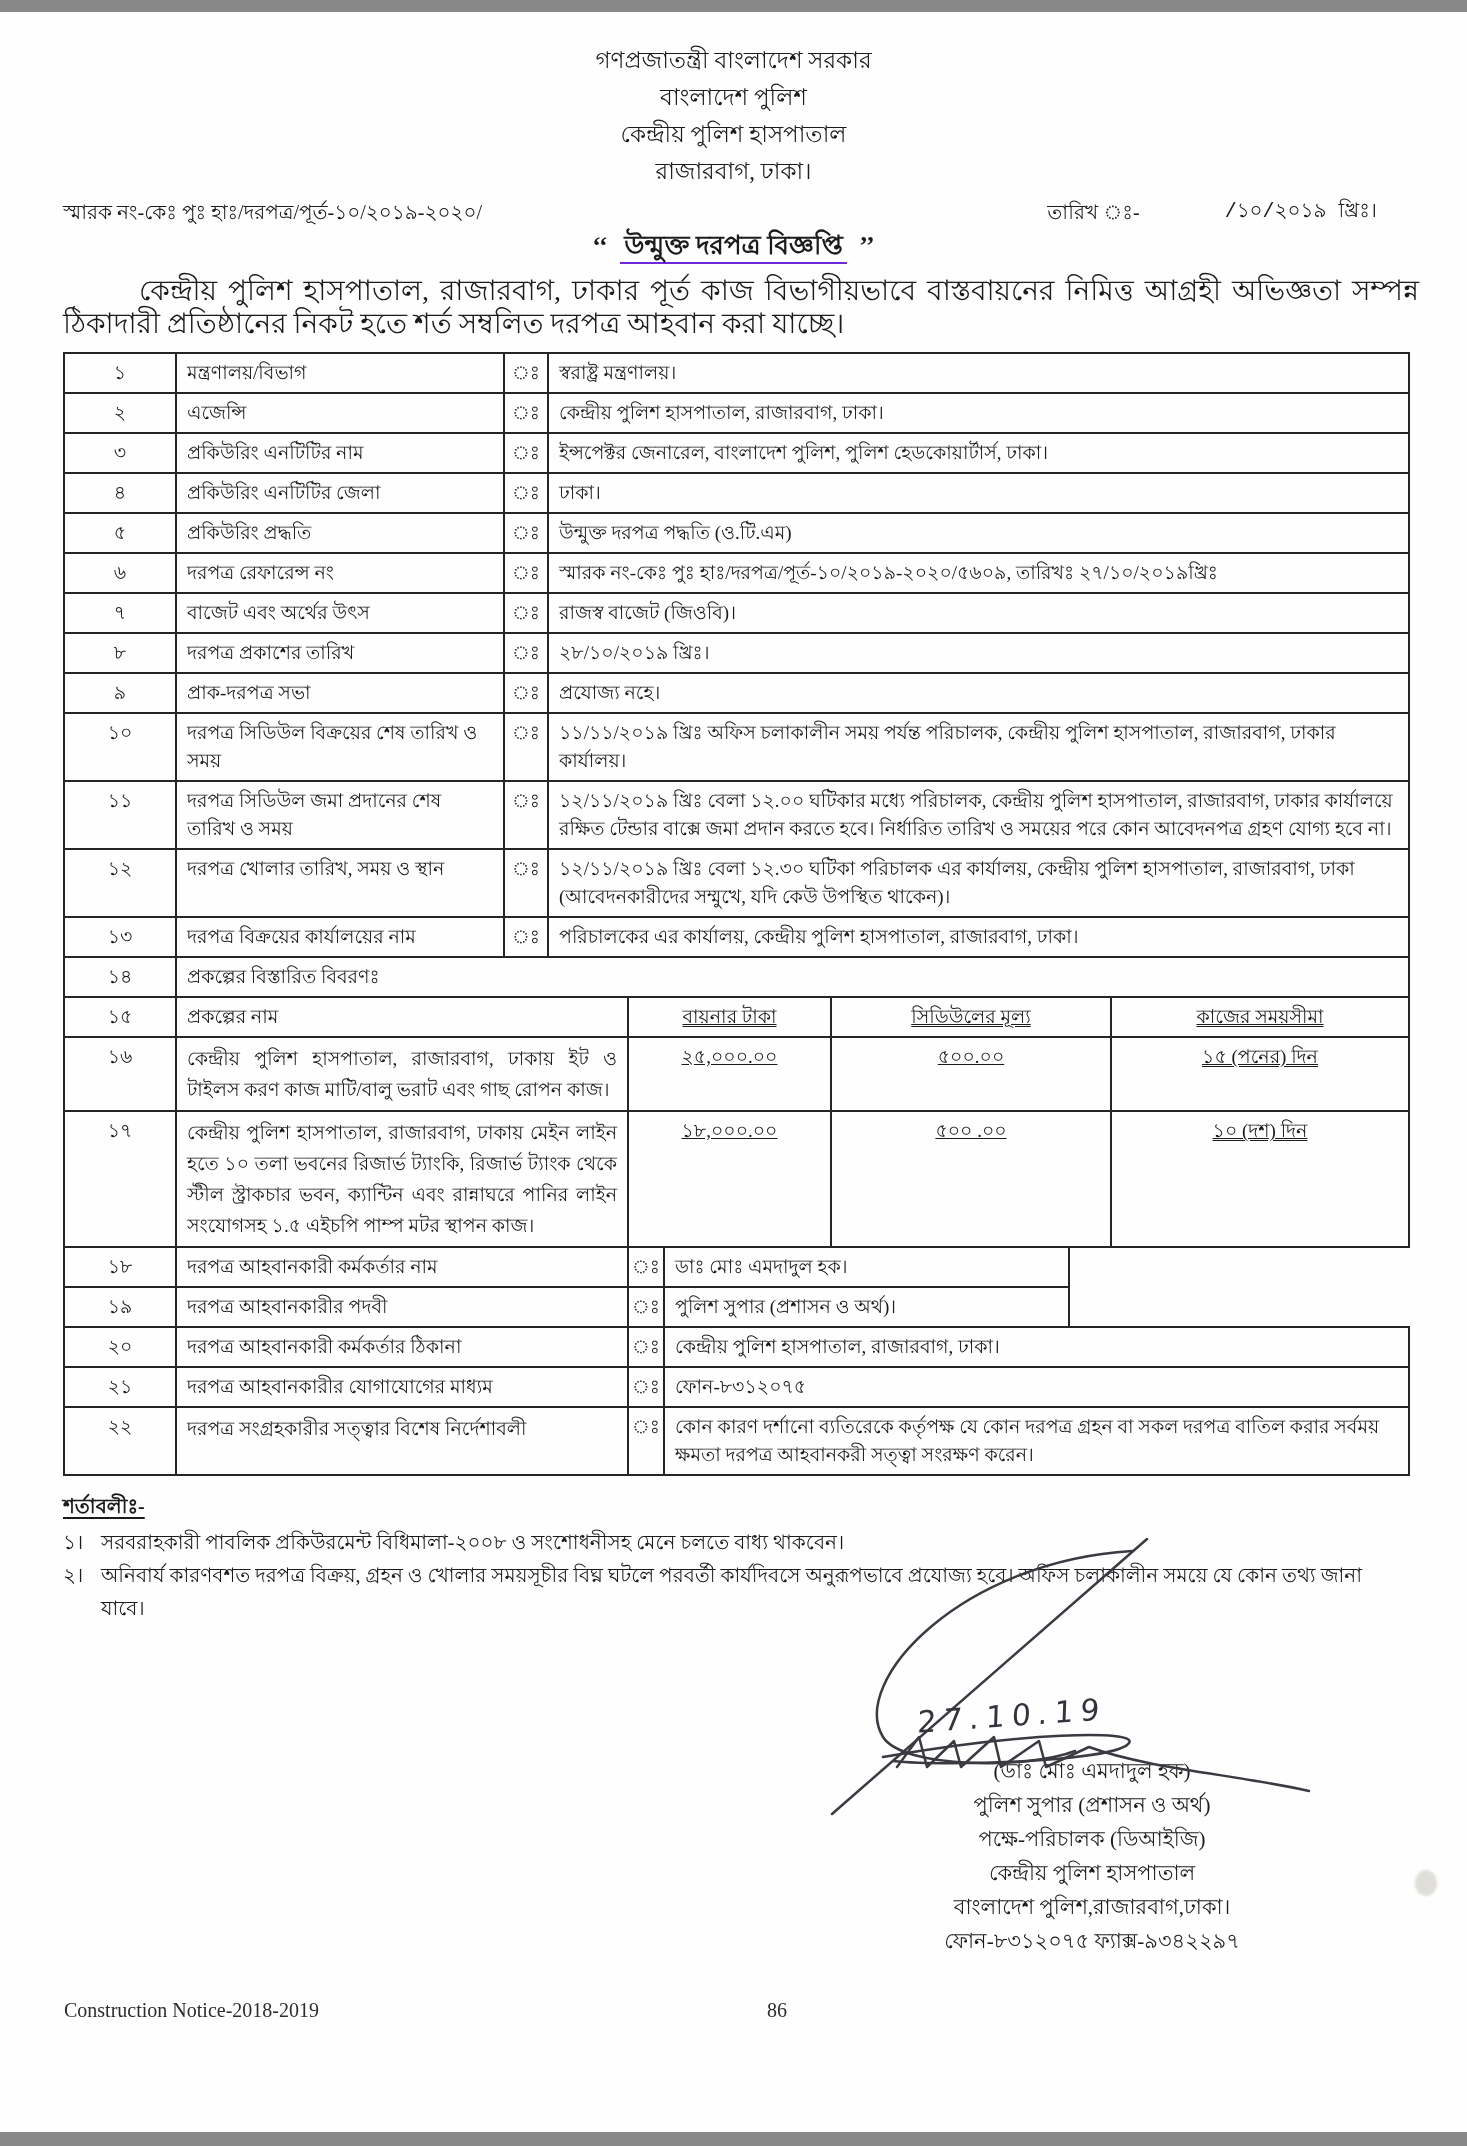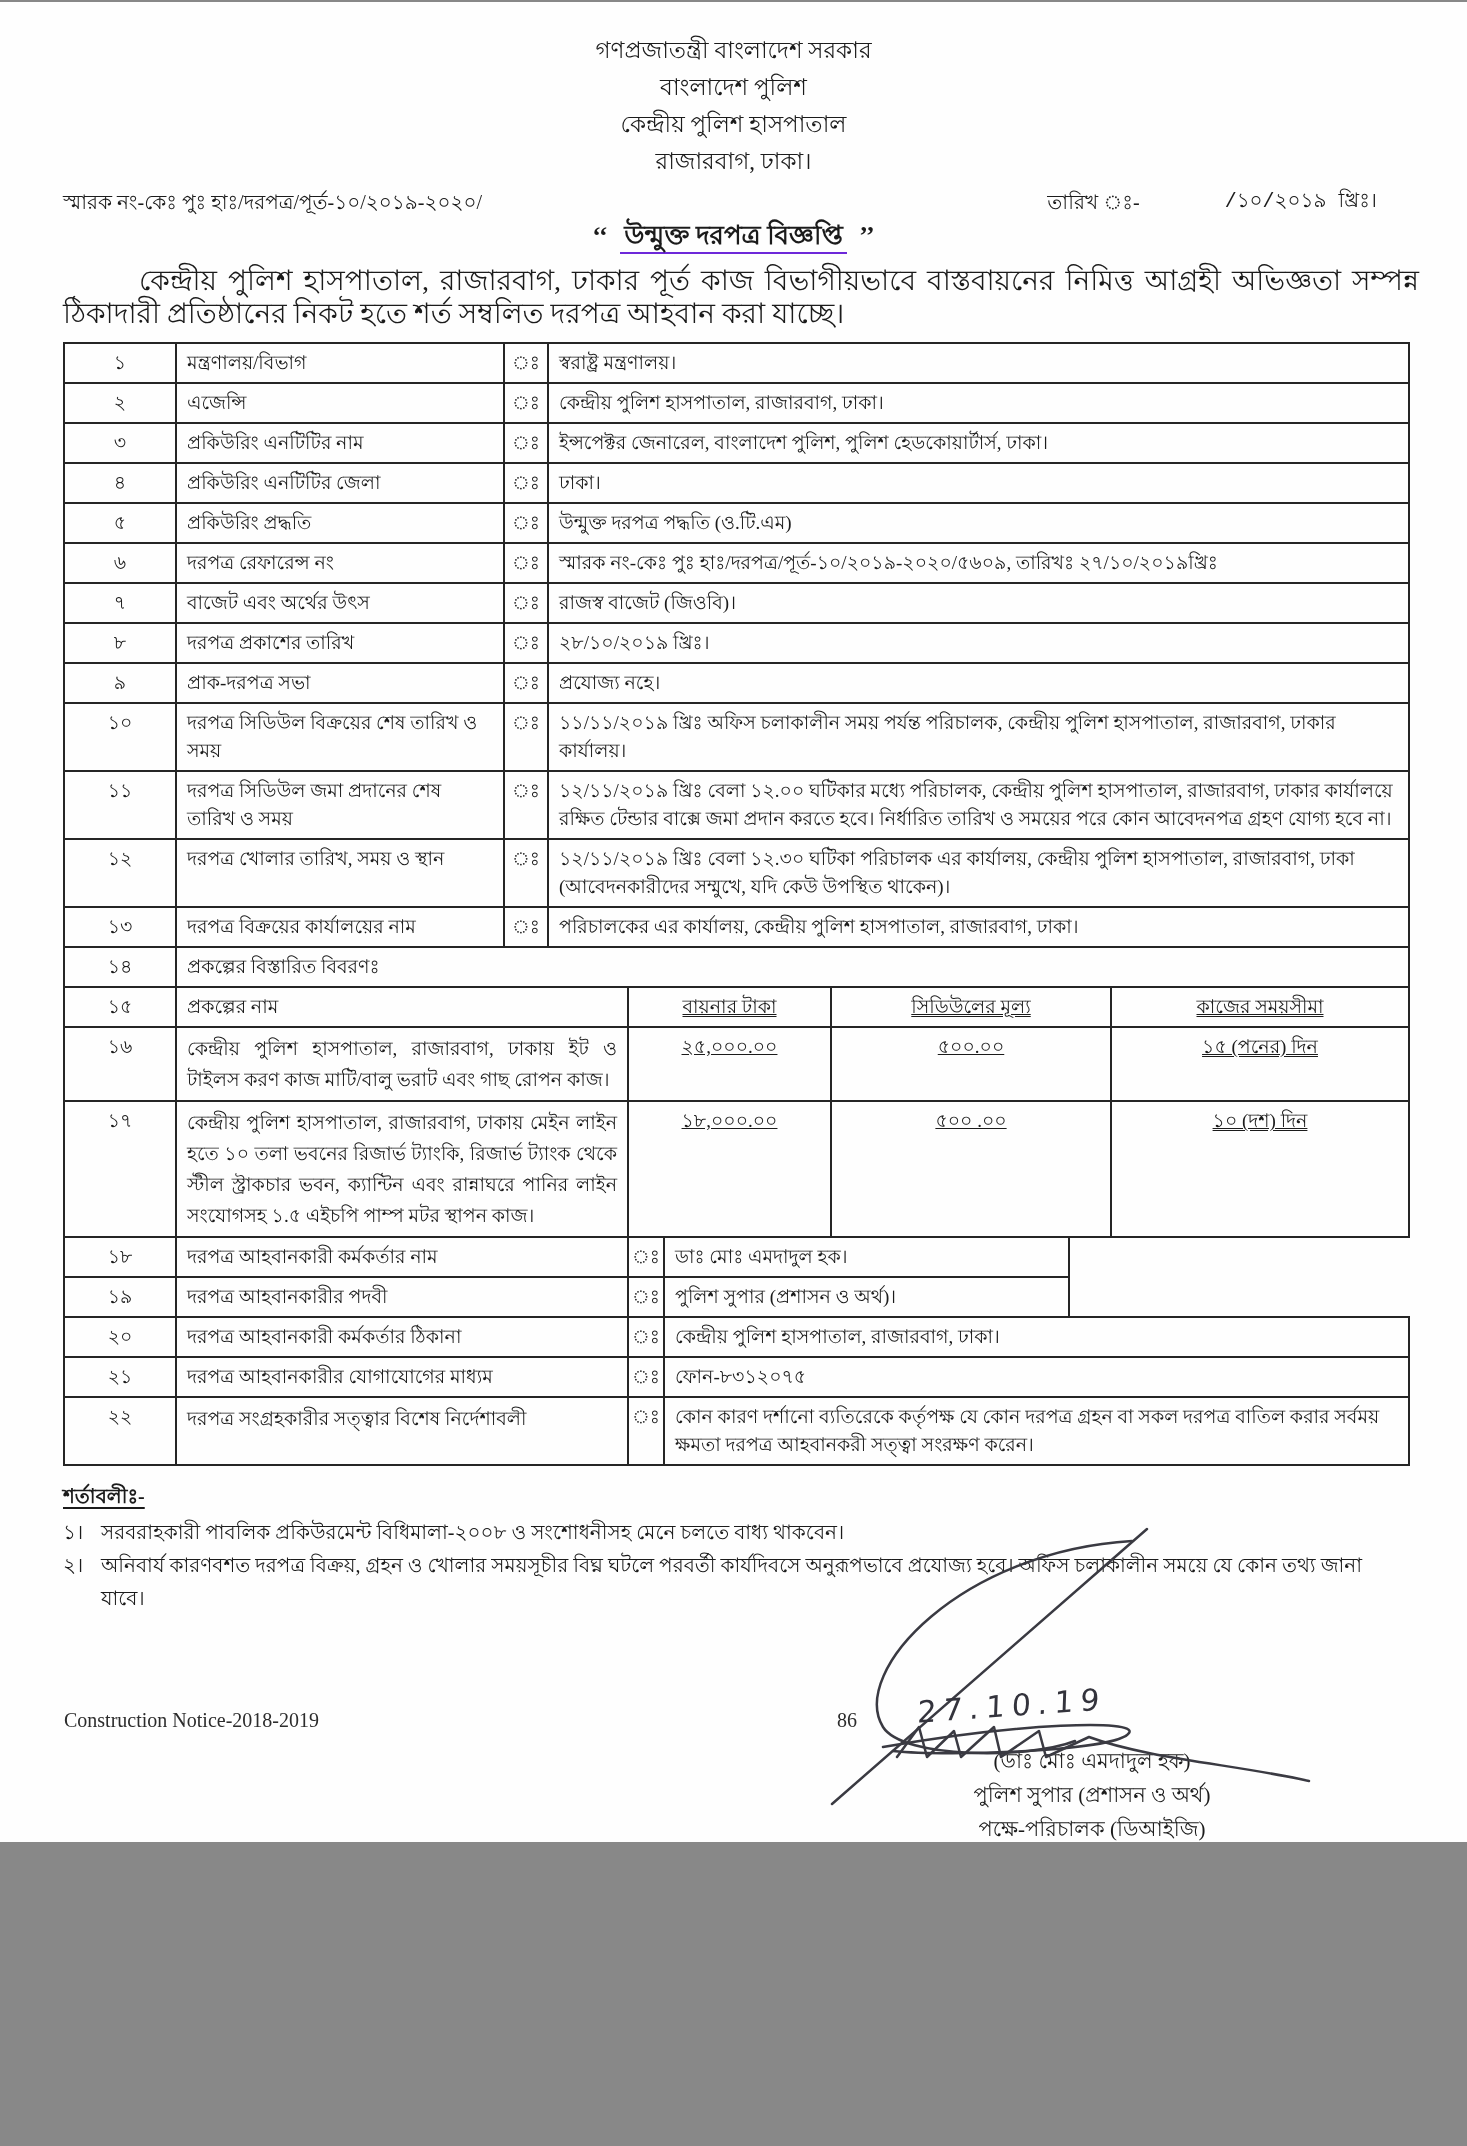--- a/index.html
+++ b/index.html
@@ -1,19 +1,19 @@
 <!DOCTYPE html>
 <html><head>
 <meta charset="utf-8">
 <style>
   html,body{margin:0;padding:0;background:#888;}
   .page{
     position:relative;
-    width:1467px;height:1840px;
-    margin:2px auto;
+    width:1467px;height:2120px;
+    margin:12px auto;
     background:#fefefe;
     color:#1b1b1b;
     font-family:"Liberation Serif","DejaVu Sans",serif;
     font-size:19px;line-height:28px;
     overflow:hidden;
   }
   
   .doc-header{padding-top:30px;text-align:center;}
   .doc-header div{font-size:23px;line-height:37px;}
   
@@ -61,21 +61,21 @@
     font-size:30px;letter-spacing:7px;color:#33333c;
     transform:rotate(-4deg) skewX(-6deg);
   }
   .sig-scribble{position:absolute;top:-245px;left:-25px;pointer-events:none;}
   .stamp-dot{
     position:absolute;left:1415px;top:1858px;width:22px;height:26px;border-radius:50%;
     background:#c9c5bd;opacity:.55;filter:blur(1px);
   }
   
   .footer-left{position:absolute;left:64px;bottom:108px;font-size:20px;color:#2c2c2c;}
-  .footer-page{position:absolute;left:837px;bottom:108px;font-size:20px;color:#2c2c2c;}
+  .footer-page{position:absolute;left:767px;bottom:108px;font-size:20px;color:#2c2c2c;}
 </style>
 </head>
 <body>
 
 <div class="page">
 
   <div class="doc-header">
     <div>গণপ্রজাতন্ত্রী বাংলাদেশ সরকার</div>
     <div>বাংলাদেশ পুলিশ</div>
     <div>কেন্দ্রীয় পুলিশ হাসপাতাল</div>

